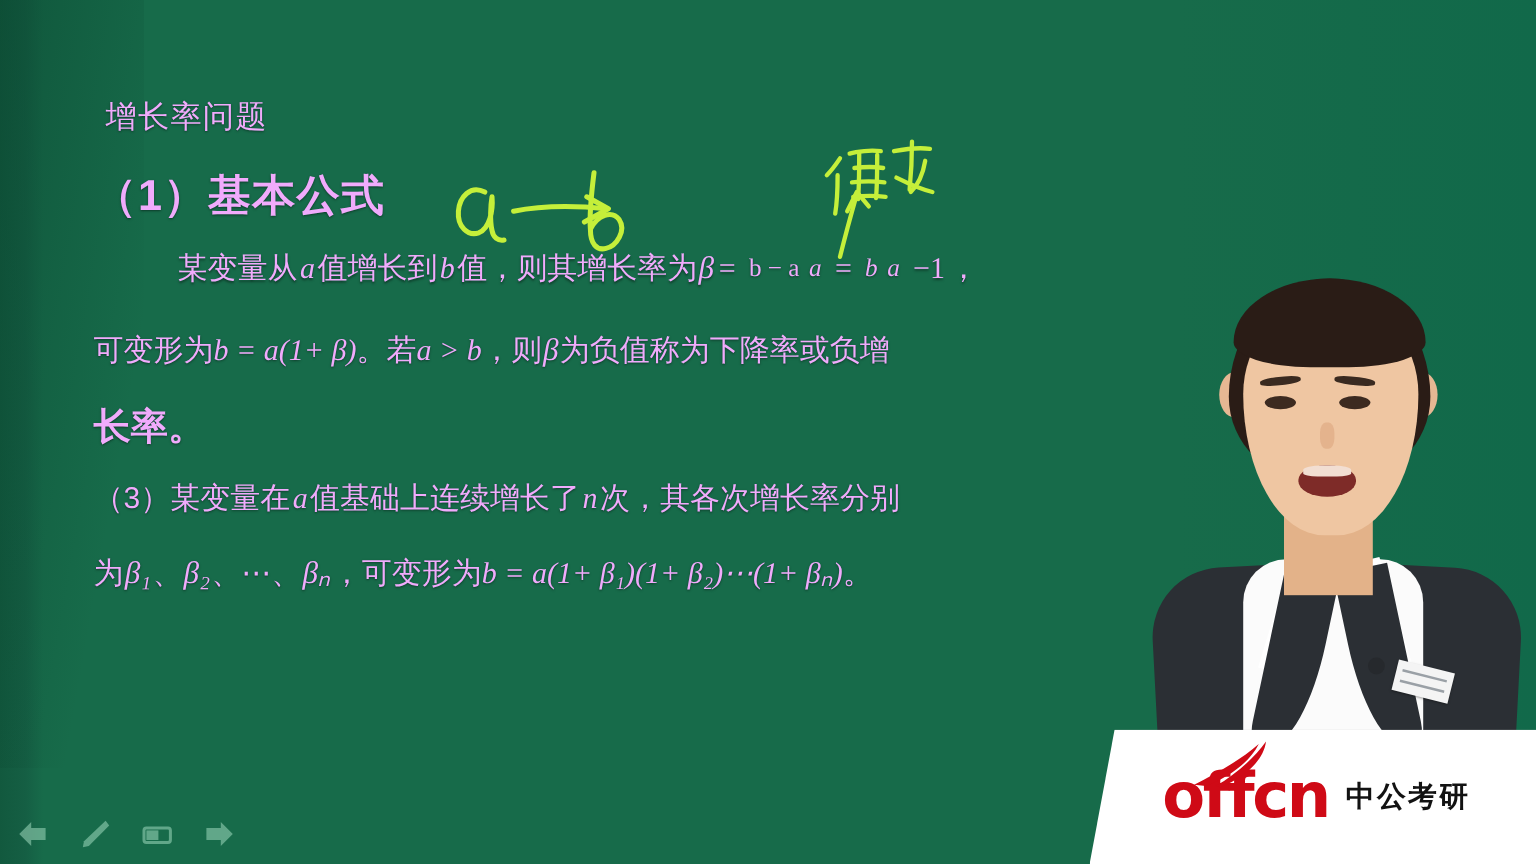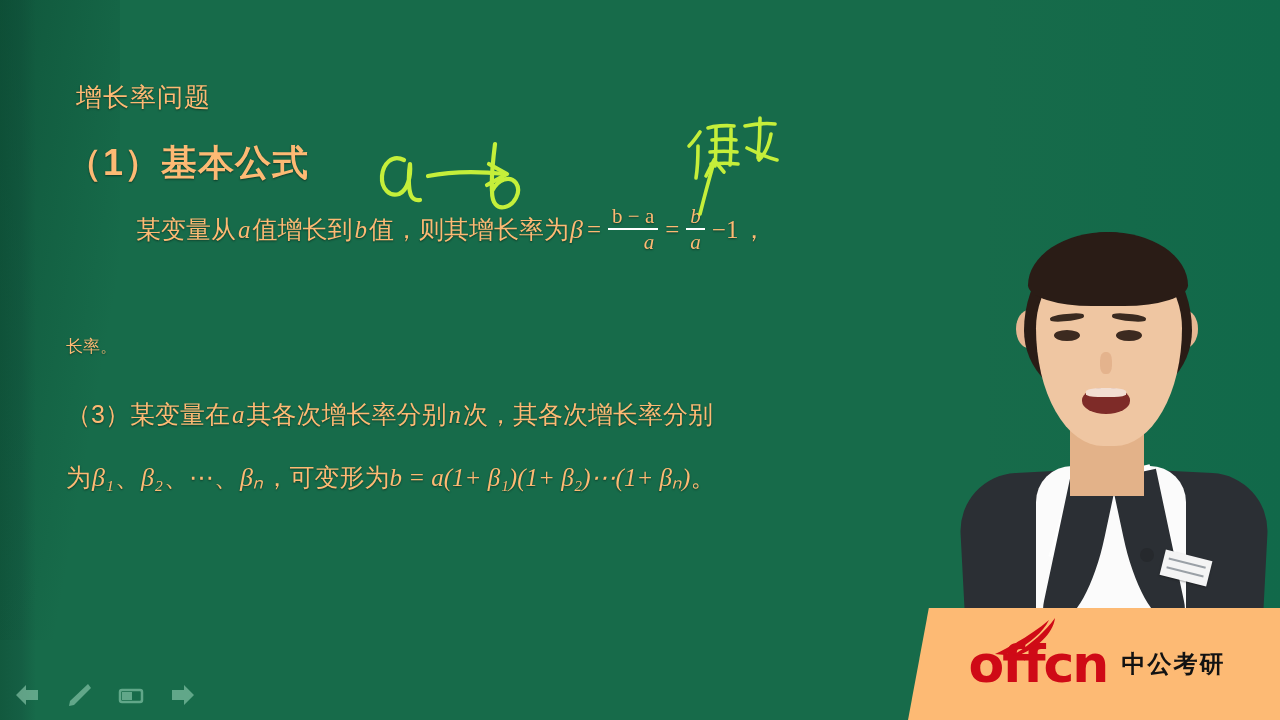--- a/index.html
+++ b/index.html
@@ -25,45 +25,45 @@
     pointer-events:none;
   }
   .board-shade-right {
     position:absolute; right:0; top:0; width:300px; height:720px;
     background:linear-gradient(270deg,#11694a 0%, rgba(23,107,74,0) 100%);
     pointer-events:none;
   }
 
   
   #slide {
-    position:absolute; left:0; top:0; width:960px; height:620px;
-    color:#fdba74;
+    position:absolute; left:12px; top:0; width:960px; height:620px;
+    color:#f0abfc;
   }
   .cn { font-family:"Liberation Sans", sans-serif; }
   .mi { font-family:"Liberation Serif", serif; font-style:italic; }
   .mr { font-family:"Liberation Serif", serif; }
 
   .line { position:absolute; white-space:nowrap; text-shadow:0 1px 2px rgba(0,0,0,.45); }
 
   #title { left:76px; top:80px; font-size:26px; letter-spacing:1px; }
   #sub1  { left:66px; top:139px; font-size:36px; font-weight:bold; letter-spacing:1px; }
 
   #p1l1 { left:100px; top:207px; font-size:25px;margin-left:36px; }
   #p1l2 { left:66px;  top:275px; font-size:25px; }
-  #p1l3 { left:66px;  top:335px; font-size:17px; }
+  #p1l3 { left:66px;  top:335px; font-size:31px;font-weight:bold; }
   #p2l1 { left:66px;  top:398px; font-size:25px; }
   #p2l2 { left:66px;  top:458px; font-size:25px; }
 
   
   .var { font-family:"Liberation Serif", serif; font-style:italic; font-size:25px; padding:0 2px; }
   .op  { font-family:"Liberation Serif", serif; font-size:25px; padding:0 3px; }
   .beta{ font-family:"Liberation Serif", serif; font-style:italic; font-size:26px; padding:0 1px;}
 
   .frac {
-    display:inline-flex; flex-direction:column; align-items:flex-end;
+    display:inline-flex; flex-direction:row; align-items:flex-end;
     vertical-align:middle; margin:0 4px; position:relative; top:-2px;
   }
   .frac .num { font-family:"Liberation Serif", serif; font-size:21px; line-height:1.05; padding:0 4px;}
   .frac .den { font-family:"Liberation Serif", serif; font-style:italic; font-size:21px; line-height:1.05; padding:0 4px;}
   .frac .bar { width:100%; height:2px; background:#fff; margin:1px 0; }
 
   
   #ink { position:absolute; left:0; top:0; width:960px; height:620px; pointer-events:none; }
 
   
@@ -130,21 +130,21 @@
   }
   .pr-badge i { display:block; margin:7px 5px 0 5px; height:2px; background:#9aa0a6;}
   .pr-mic { left:200px; top:448px; width:14px; height:14px; background:#26292d; border-radius:50%;}
   .pr-handA { left:136px; top:546px; width:66px; height:56px; background:#e9ba93; border-radius:48% 40% 40% 50%;}
   .pr-handB { left:186px; top:540px; width:66px; height:60px; background:#e3b189; border-radius:40% 48% 50% 40%;}
   .pr-watch { left:236px; top:566px; width:16px; height:30px; background:#2e2a27; border-radius:5px;}
 
   
   #logobar {
     position:absolute; right:0; bottom:0; width:372px; height:112px;
-    background:#fdba74;
+    background:#ffffff;
     clip-path:polygon(5.6% 0, 100% 0, 100% 100%, 0 100%);
     display:flex; align-items:center; justify-content:center; gap:14px;
     box-shadow:0 -1px 4px rgba(0,0,0,.18);
   }
   #logo-en {
     position:relative; color:#cf0a16;
     font-family:"DejaVu Sans", sans-serif; font-weight:bold;
     font-size:52px; letter-spacing:-2px; line-height:1; padding-left:6px;
   }
   #logo-swoosh { position:absolute; left:30px; top:-22px; width:86px; height:40px; }
@@ -181,25 +181,28 @@
           <span class="num">b − a</span>
           <span class="bar"></span>
           <span class="den">a</span>
         </span><span class="op">=</span><span class="frac">
           <span class="num mi">b</span>
           <span class="bar"></span>
           <span class="den">a</span>
         </span><span class="op">−1</span><span class="cn">，</span>
     </div>
 
+    <div class="line" id="p1l2">
+      <span class="cn">可变形为</span><span class="mi" style="font-size:25px">b = a(1+ β)</span><span class="cn">。若</span><span class="mi" style="font-size:25px">a &gt; b</span><span class="cn">，则</span><span class="beta">β</span><span class="cn">为负值称为下降率或负增</span>
+    </div>
 
     <div class="line cn" id="p1l3">长率。</div>
 
     <div class="line" id="p2l1">
-      <span class="cn">（3）某变量在</span><span class="var">a</span><span class="cn">其各次增长率分别</span><span class="var">n</span><span class="cn">次，其各次增长率分别</span>
+      <span class="cn">（3）某变量在</span><span class="var">a</span><span class="cn">值基础上连续增长了</span><span class="var">n</span><span class="cn">次，其各次增长率分别</span>
     </div>
 
     <div class="line" id="p2l2">
       <span class="cn">为</span><span class="beta">β₁</span><span class="cn">、</span><span class="beta">β₂</span><span class="cn">、</span><span class="mr" style="font-size:25px">⋯</span><span class="cn">、</span><span class="beta">βₙ</span><span class="cn">，可变形为</span><span class="mi" style="font-size:25px">b = a(1+ β₁)(1+ β₂)⋯(1+ βₙ)</span><span class="cn">。</span>
     </div>
   </div>
 
   <svg id="ink" viewBox="0 0 960 620">
     <g fill="none" stroke="#c5ef3a" stroke-width="4.2" stroke-linecap="round" stroke-linejoin="round">
 

